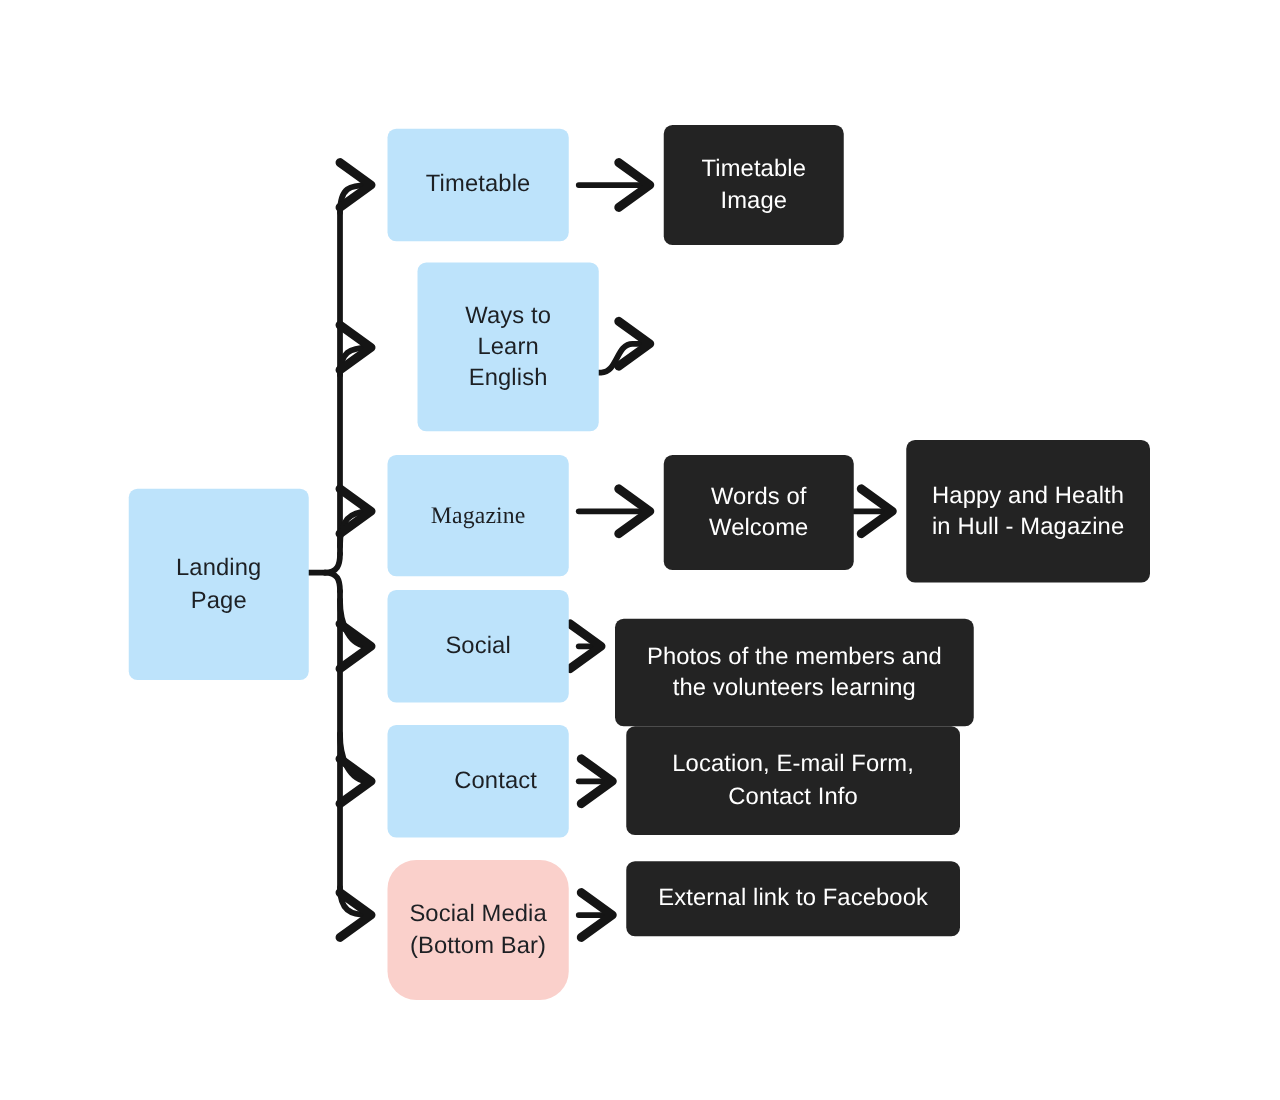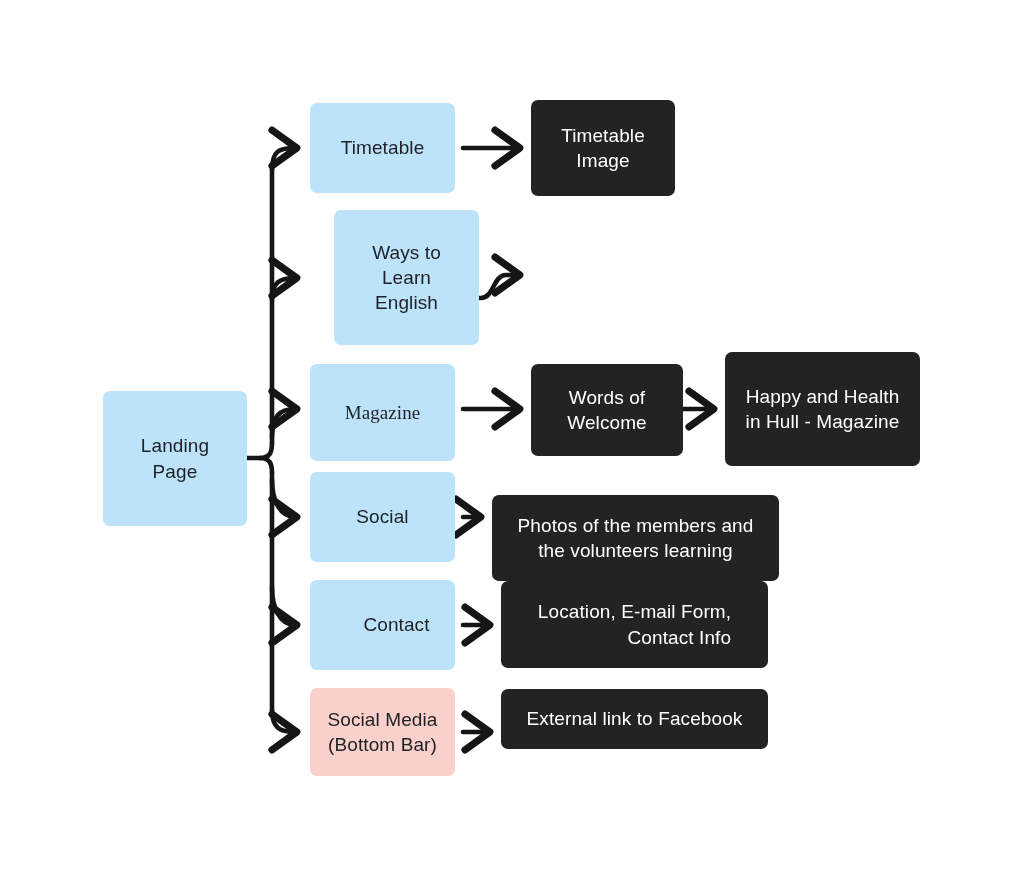--- a/index.html
+++ b/index.html
@@ -92,21 +92,21 @@
       <path d="M683,409 L712,409" marker-end="url(#chev)"></path>
 
       <path d="M463,517 L479,517" marker-end="url(#chev)"></path>
 
       <path d="M463,625 L488,625" marker-end="url(#chev)"></path>
 
       <path d="M463,732 L488,732" marker-end="url(#chev)"></path>
     </g>
   </svg>
 
-  <div class="node node-page" style="left:103px; top:391px; width:144px; height:135px;">Landing
+  <div class="node node-page" style="left:103px; top:391px; width:144px; height:153px;">Landing
 Page</div>
 
   <div class="node node-page" style="left:310px; top:103px; width:145px; height:90px;">Timetable</div>
   <div class="node node-content" style="left:531px; top:100px; width:144px; height:96px;">Timetable
 Image</div>
 
   <div class="node node-page" style="left:310px; top:210px; width:145px; height:135px;margin-left:24px;">Ways to
 Learn
 English</div>
 
@@ -114,20 +114,20 @@
   <div class="node node-content" style="left:531px; top:364px; width:152px; height:92px;">Words of
 Welcome</div>
   <div class="node node-content" style="left:725px; top:352px; width:195px; height:114px;">Happy and Health
 in Hull - Magazine</div>
 
   <div class="node node-page" style="left:310px; top:472px; width:145px; height:90px;">Social</div>
   <div class="node node-content" style="left:492px; top:474px; width:287px; height:86px;margin-top:21px;">Photos of the members and
 the volunteers learning</div>
 
   <div class="node node-page" style="left:310px; top:580px; width:145px; height:90px;padding-left:36px;">Contact</div>
-  <div class="node node-content" style="left:501px; top:581px; width:267px; height:87px;text-align:right;">Location, E-mail Form,
+  <div class="node node-content" style="left:501px; top:581px; width:267px; height:87px;">Location, E-mail Form,
 Contact Info</div>
 
-  <div class="node node-social" style="left:310px; top:688px; width:145px; height:88px;">Social Media
+  <div class="node node-social" style="left:310px; top:688px; width:145px; height:112px;border-radius:23px;">Social Media
 (Bottom Bar)</div>
   <div class="node node-content" style="left:501px; top:689px; width:267px; height:60px;">External link to Facebook</div>
 
 </div>
 
 </body></html>

